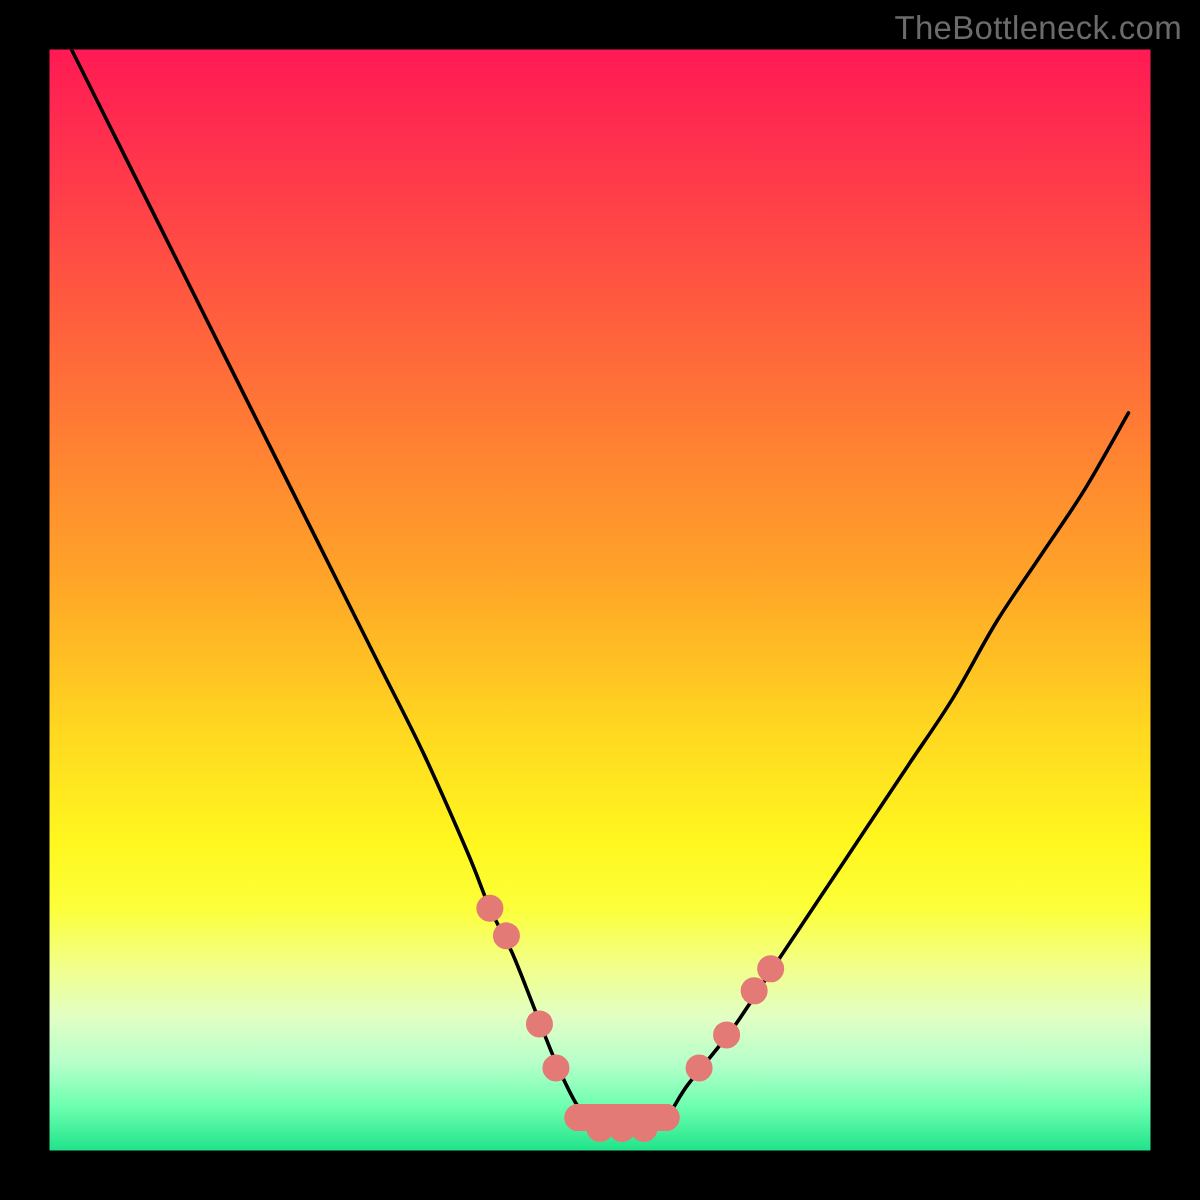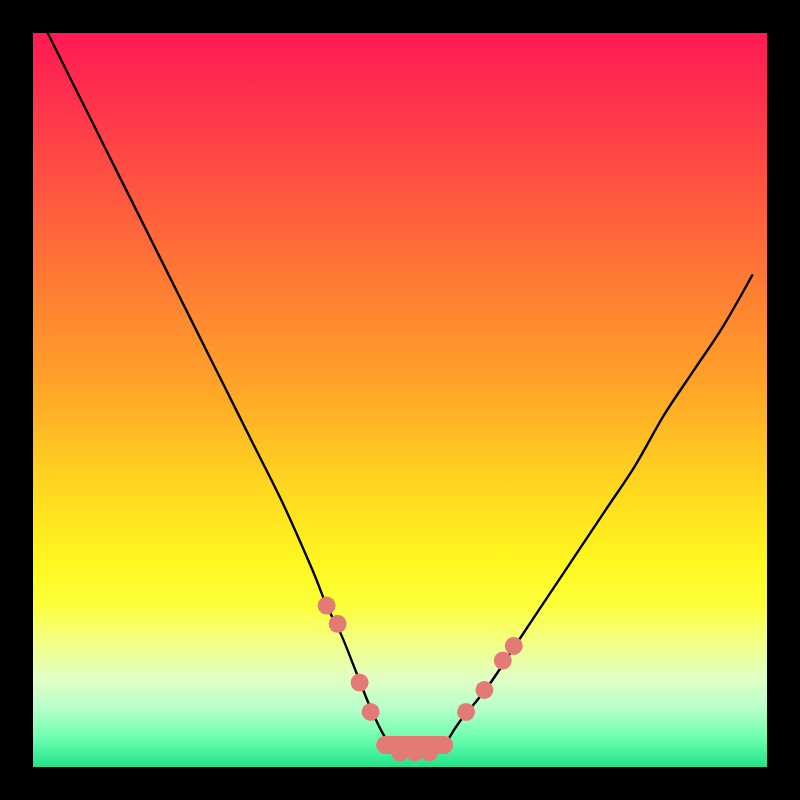--- a/index.html
+++ b/index.html
@@ -81,13 +81,14 @@
           <circle cx="381.68" cy="719.32" r="9" fill="#e47a75" stroke="#c25b56" stroke-width="0"></circle>
           <circle cx="396.36" cy="719.32" r="9" fill="#e47a75" stroke="#c25b56" stroke-width="0"></circle>
           <circle cx="411.04" cy="711.98" r="9" fill="#e47a75" stroke="#c25b56" stroke-width="0"></circle>
           <circle cx="433.06" cy="678.95" r="9" fill="#e47a75" stroke="#c25b56" stroke-width="0"></circle>
           <circle cx="451.41" cy="656.93" r="9" fill="#e47a75" stroke="#c25b56" stroke-width="0"></circle>
           <circle cx="469.76" cy="627.57" r="9" fill="#e47a75" stroke="#c25b56" stroke-width="0"></circle>
           <circle cx="480.77" cy="612.89" r="9" fill="#e47a75" stroke="#c25b56" stroke-width="0"></circle>
         </g>
     </svg>
   </div>
+  <div class="watermark">TheBottleneck.com</div>
 </div>
 
 </body></html>

